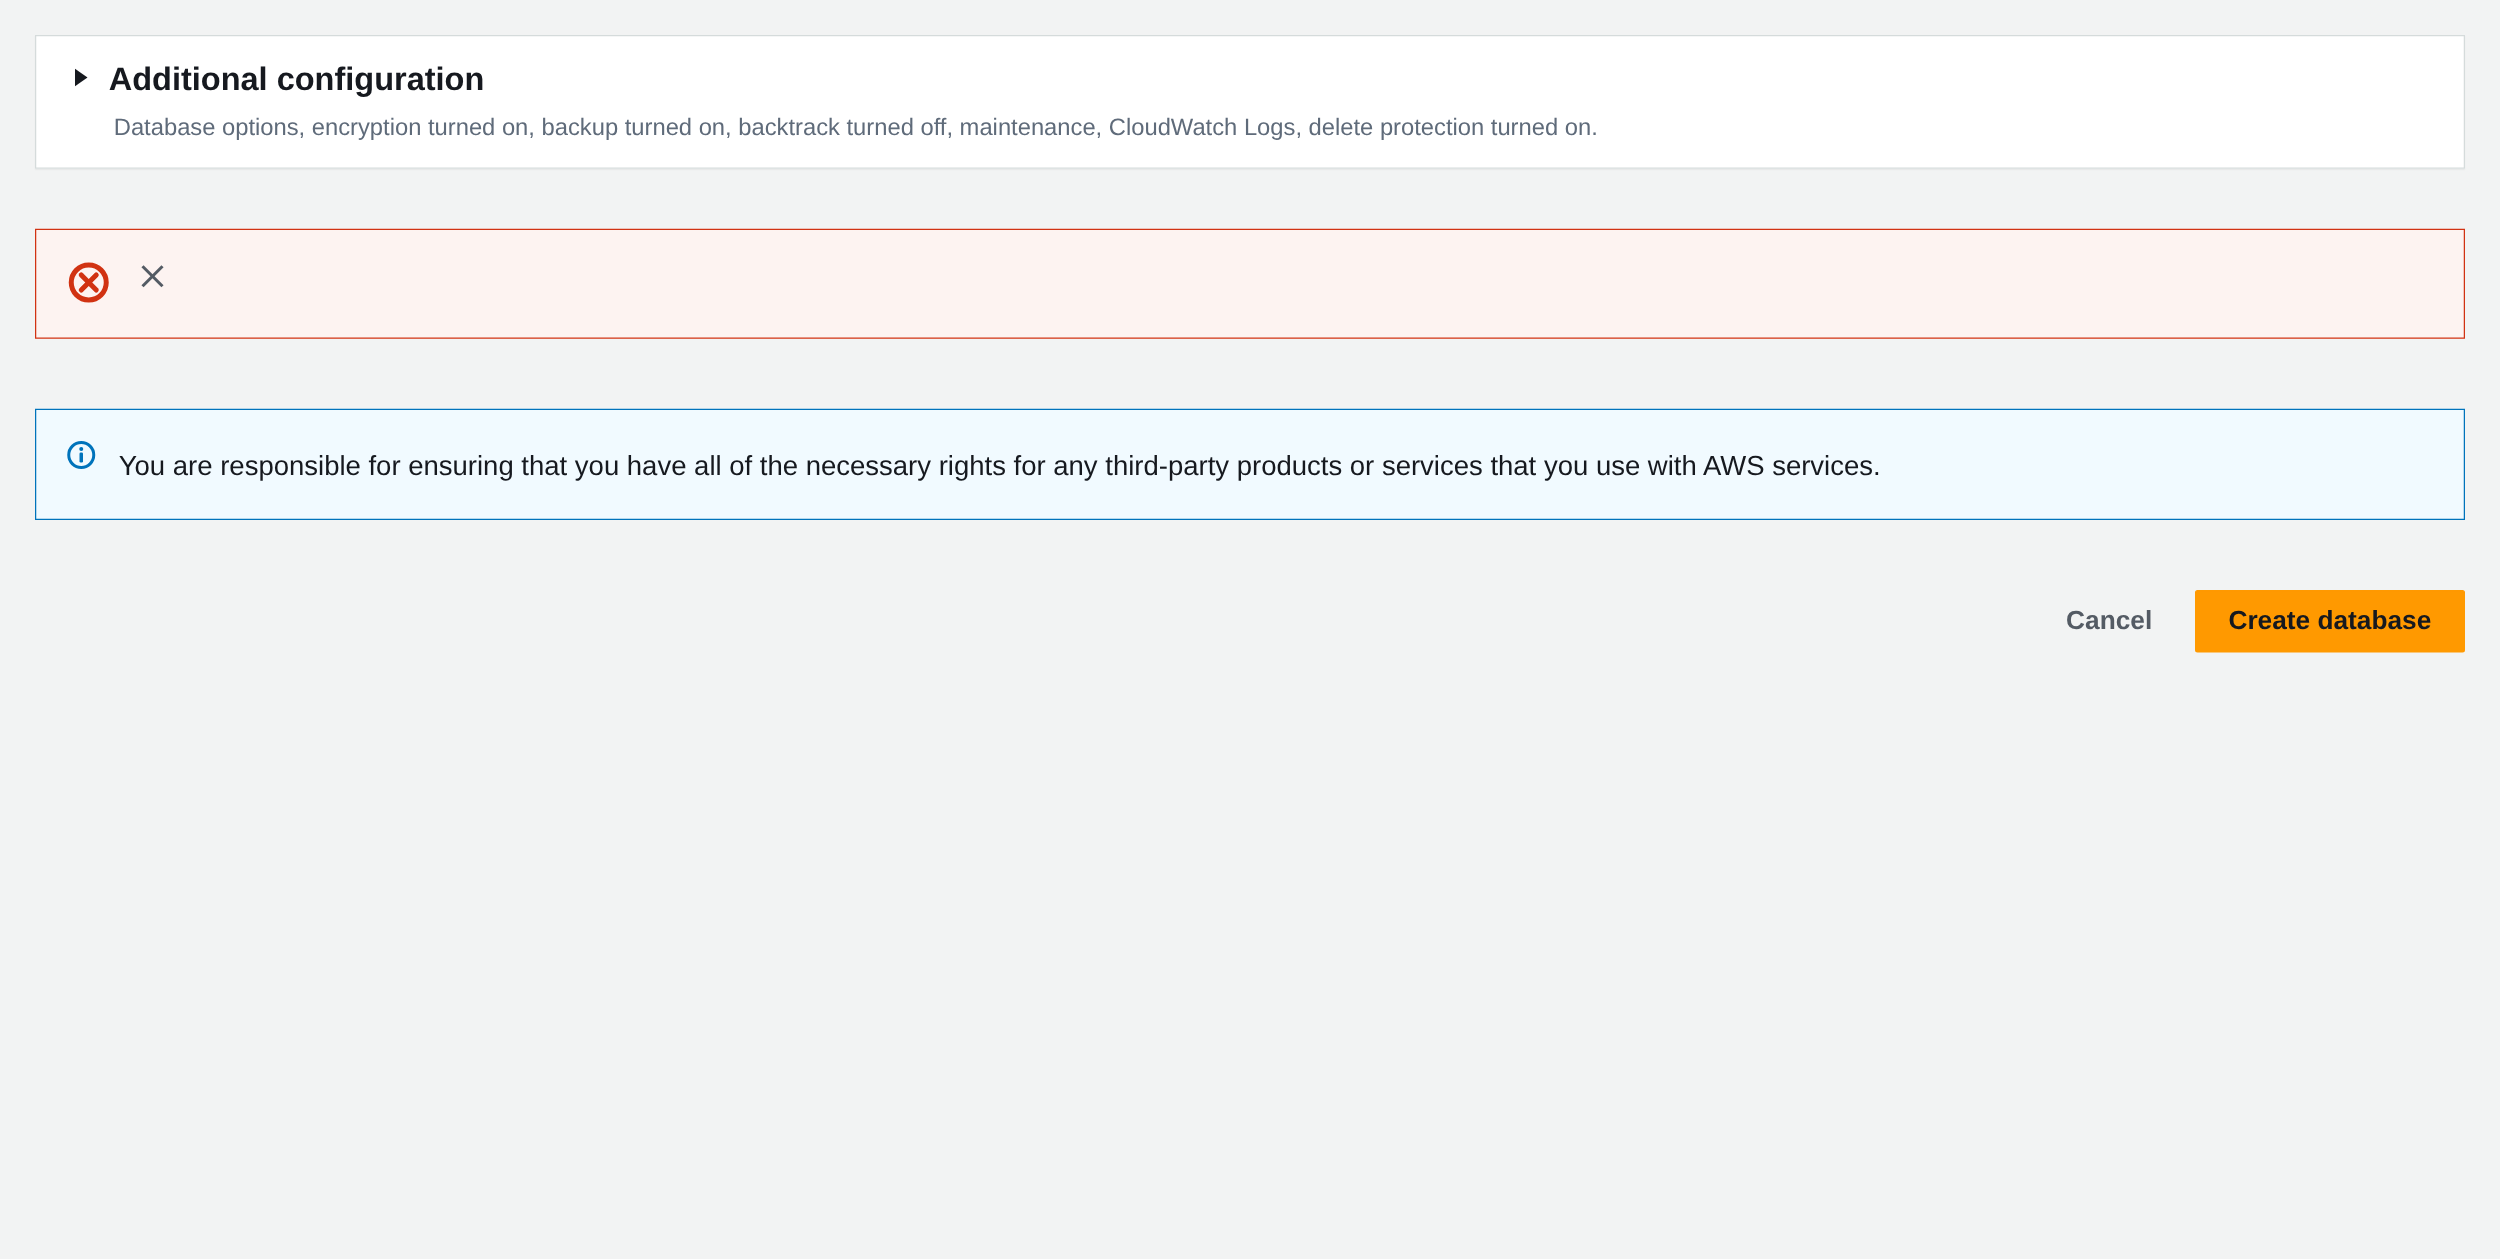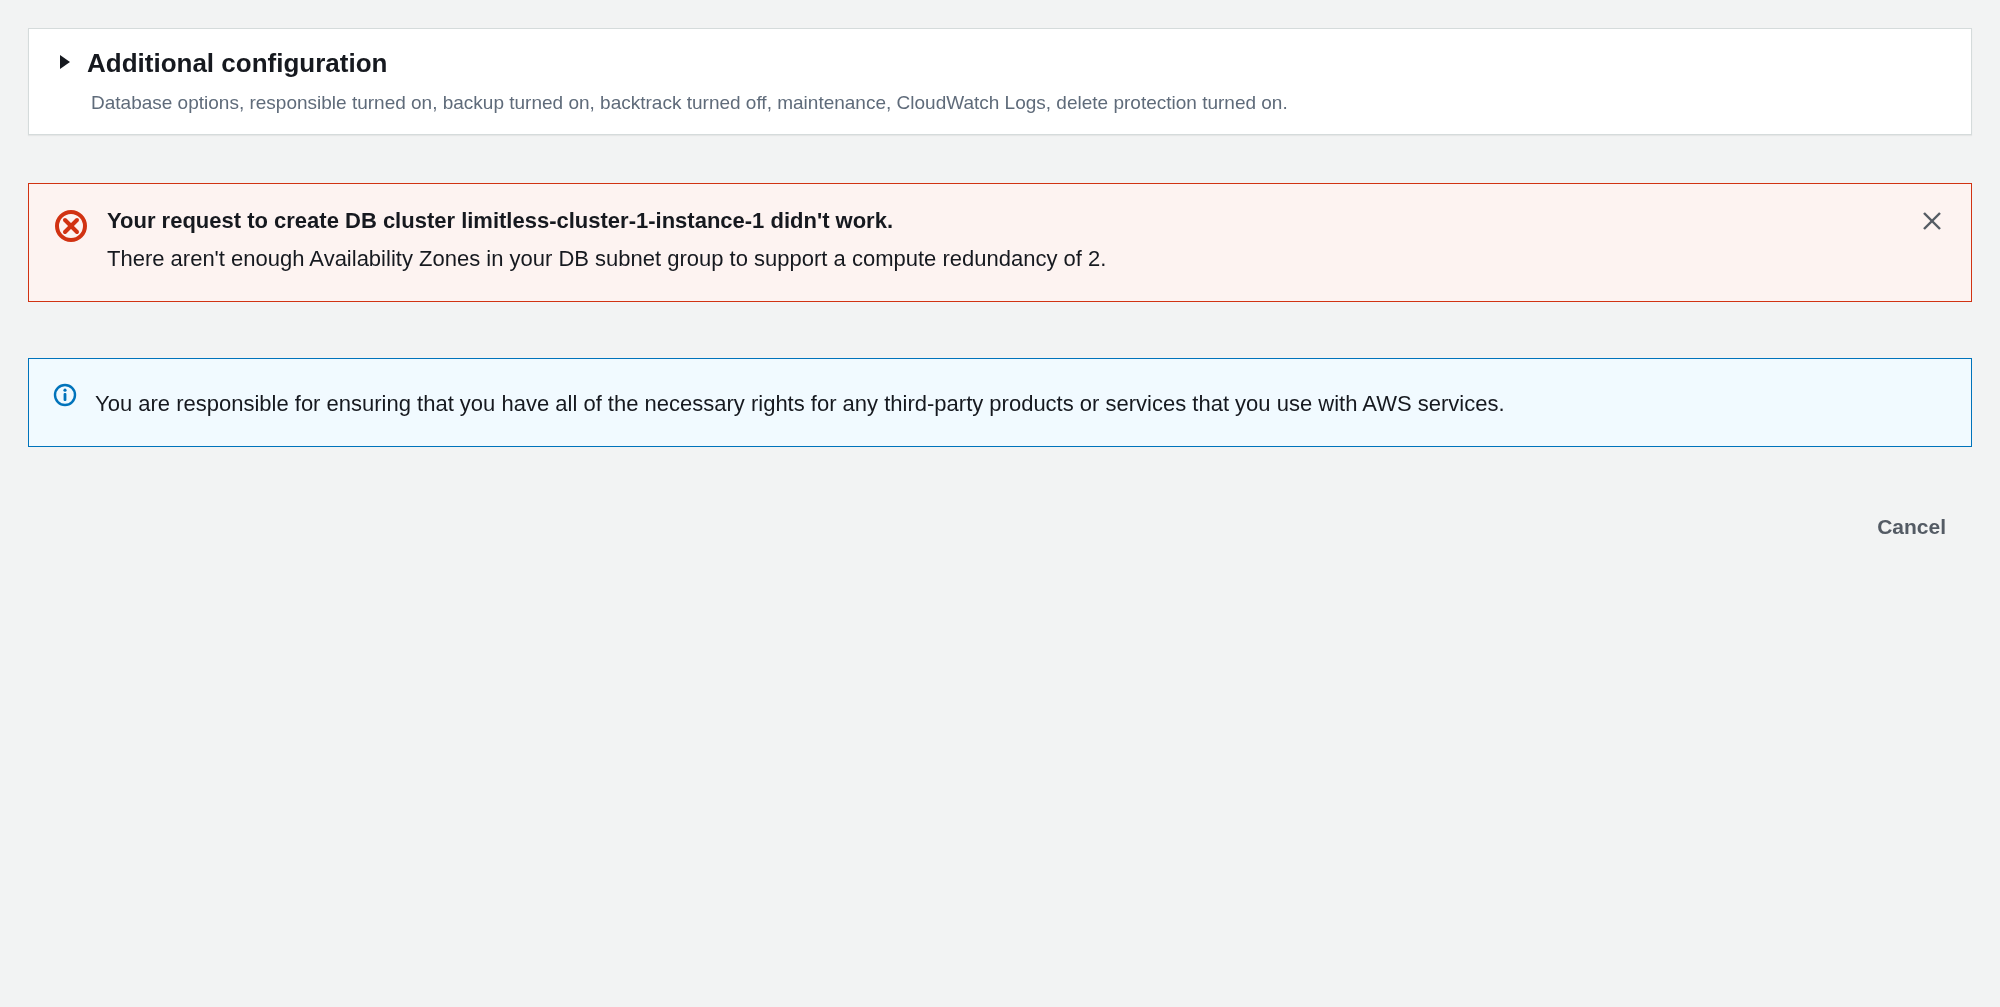--- a/index.html
+++ b/index.html
@@ -121,35 +121,31 @@
 
 <div class="panel">
   <div class="panel-header">
     <span class="panel-caret">
       <svg width="16" height="18" viewBox="0 0 16 18">
           <polygon points="3,2 13,9 3,16" fill="#16191f"></polygon>
         </svg>
     </span>
     <span class="panel-title">Additional configuration</span>
   </div>
-  <div class="panel-subtitle">Database options, responsible turned on, backup turned on, backtrack turned off, maintenance, CloudWatch Logs, delete protection turned on.</div>
+  <div class="panel-subtitle">Database options, encryption turned on, backup turned on, backtrack turned off, maintenance, CloudWatch Logs, delete protection turned on.</div>
 </div>
 
 <div class="alert alert-error">
   <span class="alert-icon">
     <svg width="36" height="36" viewBox="0 0 36 36">
       <circle cx="18" cy="18" r="14" fill="none" stroke="#d13212" stroke-width="4"></circle>
       <line x1="12" y1="12" x2="24" y2="24" stroke="#d13212" stroke-width="4" stroke-linecap="round"></line>
       <line x1="24" y1="12" x2="12" y2="24" stroke="#d13212" stroke-width="4" stroke-linecap="round"></line>
     </svg>
   </span>
-  <div class="alert-body">
-    <div class="alert-title">Your request to create DB cluster limitless-cluster-1-instance-1 didn't work.</div>
-    <div class="alert-text">There aren't enough Availability Zones in your DB subnet group to support a compute redundancy of 2.</div>
-  </div>
   <button class="alert-dismiss" aria-label="Dismiss">
     <span>
       <svg width="22" height="22" viewBox="0 0 22 22">
         <line x1="3" y1="3" x2="19" y2="19" stroke="#545b64" stroke-width="2.4"></line>
         <line x1="19" y1="3" x2="3" y2="19" stroke="#545b64" stroke-width="2.4"></line>
       </svg>
     </span>
   </button>
 </div>
 
@@ -161,13 +157,14 @@
       <rect x="10.6" y="10" width="2.8" height="8" fill="#0073bb" rx="1"></rect>
     </svg>
   </span>
   <div class="alert-body">
     <div class="alert-text">You are responsible for ensuring that you have all of the necessary rights for any third-party products or services that you use with AWS services.</div>
   </div>
 </div>
 
 <div class="action-row">
   <button class="btn btn-link">Cancel</button>
+  <button class="btn btn-primary">Create database</button>
 </div>
 
 </body></html>

